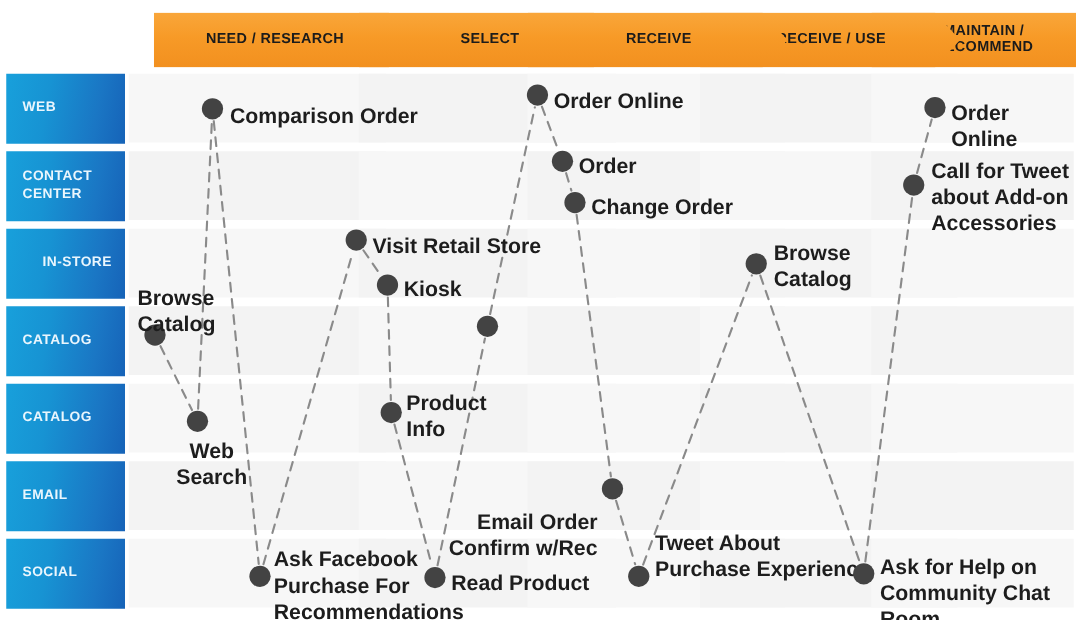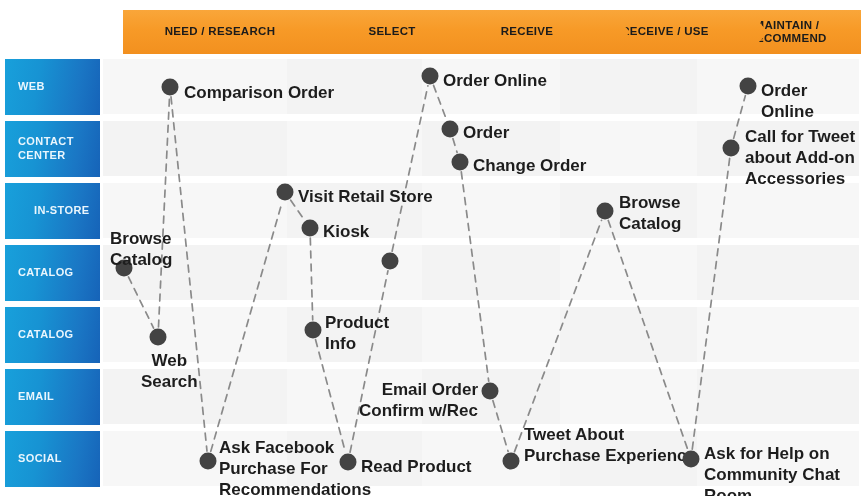--- a/index.html
+++ b/index.html
@@ -82,21 +82,21 @@
   }
   .nodelabel {
     position: absolute;
     font-size: 17px;
     font-weight: bold;
     color: #1d1d1d;
     line-height: 1.24;
     white-space: pre-line;
   }
   .nodelabel.right { text-align: left; }
-  .nodelabel.left  { text-align: right; }
+  .nodelabel.left  { text-align: right; margin-top: 28px; }
   .nodelabel.center{ text-align: center; }
 </style>
 </head>
 <body>
 
 <div id="canvas">
 
   <div id="grid">
       <div class="gridcell" style="left: 103px; top: 59px; width: 206px; height: 55px;"></div>
       <div class="gridcell alt" style="left: 287px; top: 59px; width: 206px; height: 55px;"></div>

